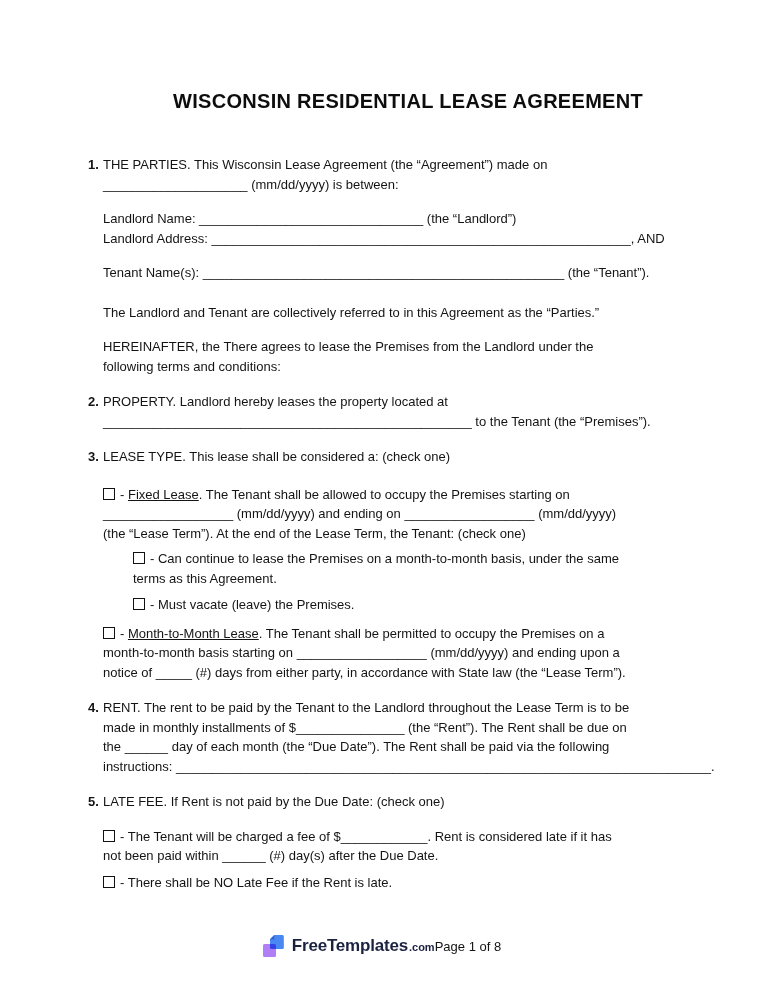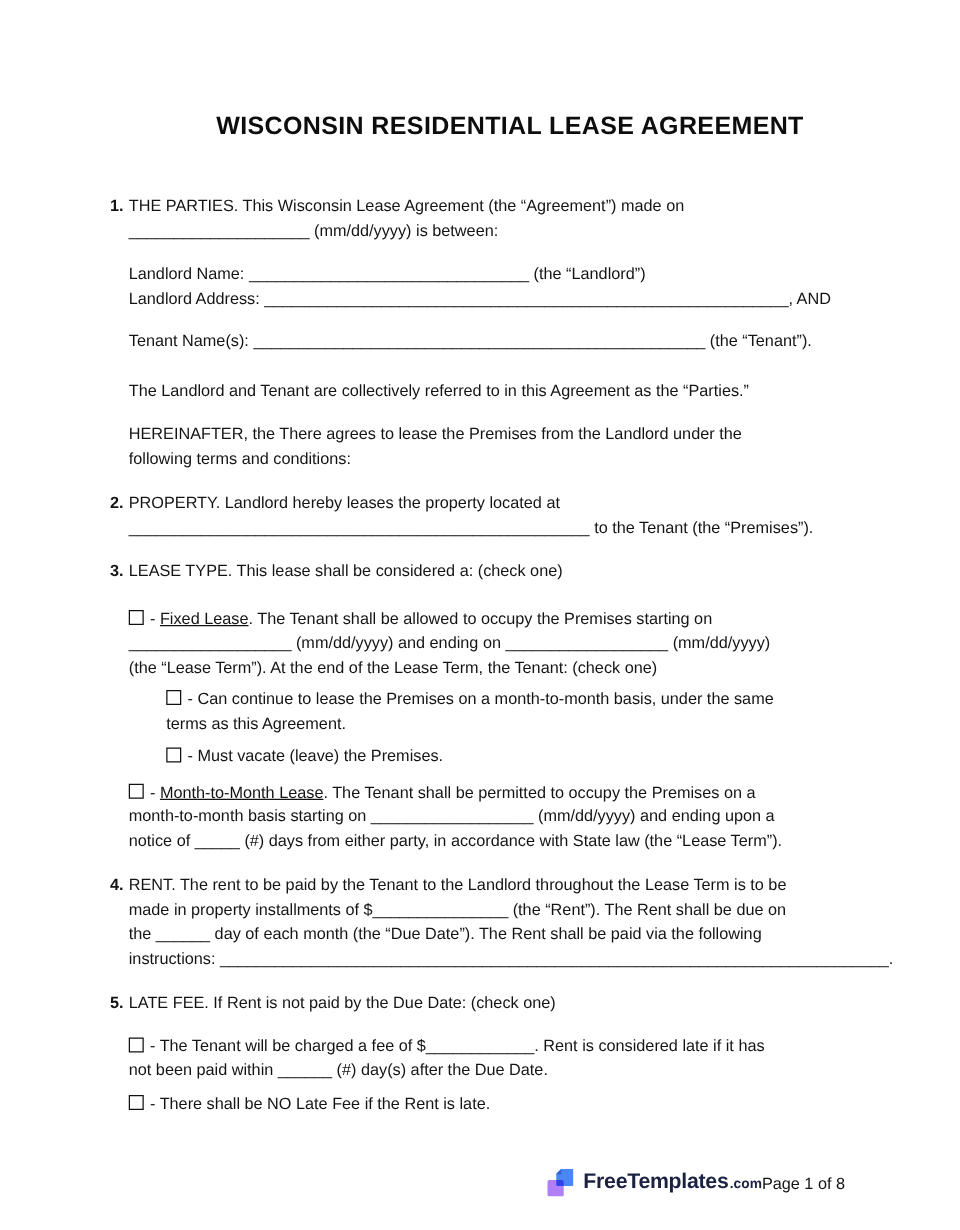--- a/index.html
+++ b/index.html
@@ -23,21 +23,21 @@
   .sub { padding-left:30px; }
   .mb6 { margin-bottom:6px; } .mb7 { margin-bottom:7px; }
   .mb9 { margin-bottom:9px; } .mb18 { margin-bottom:18px; }
   .mb20 { margin-bottom:20px; }
   .cb {
     display:inline-block; width:10px; height:10px; border:1.7px solid #111;
     margin-right:5px; vertical-align:-1px; background:#fff; cursor:pointer;
   }
   .footer {
     position:absolute; left:88px; right:92px; bottom:26px;
-    display:flex; justify-content:flex-end; align-items:center;
+    display:flex; justify-content:center; align-items:center;
   }
   .brand { display:flex; align-items:center; gap:7px; }
   .logo-icon { position:relative; width:22px; height:23px; display:inline-block; }
   .logo-note {
     position:absolute; left:7px; top:0; width:14px; height:14px;
     background:var(--logo_blue,#4a87f2); border-radius:1.5px;
     clip-path:polygon(32% 0, 100% 0, 100% 100%, 0 100%, 0 32%);
   }
   .logo-fold {
     position:absolute; left:7px; top:0; width:14px; height:14px;
@@ -111,21 +111,21 @@
       <p class="ln"><span class="cb"></span><span>- </span><span class="ul">Month-to-Month Lease</span><span>. The Tenant shall be permitted to occupy the Premises on a</span></p>
       <p class="ln">month-to-month basis starting on __________________ (mm/dd/yyyy) and ending upon a</p>
       <p class="ln">notice of _____ (#) days from either party, in accordance with State law (the “Lease Term”).</p>
     </div>
   </section>
 
   <section class="sec">
     <span class="num">4.</span>
     <div class="para">
       <p class="ln"><b>RENT</b><span>. The rent to be paid by the Tenant to the Landlord throughout the Lease Term is to be</span></p>
-      <p class="ln">made in property installments of $_______________ (the “Rent”). The Rent shall be due on</p>
+      <p class="ln">made in monthly installments of $_______________ (the “Rent”). The Rent shall be due on</p>
       <p class="ln">the ______ day of each month (the “Due Date”). The Rent shall be paid via the following</p>
       <p class="ln">instructions: __________________________________________________________________________.</p>
     </div>
   </section>
 
   <section class="sec">
     <span class="num">5.</span>
     <div class="para">
       <p class="ln"><b>LATE FEE</b><span>. If Rent is not paid by the Due Date: (check one)</span></p>
     </div>

